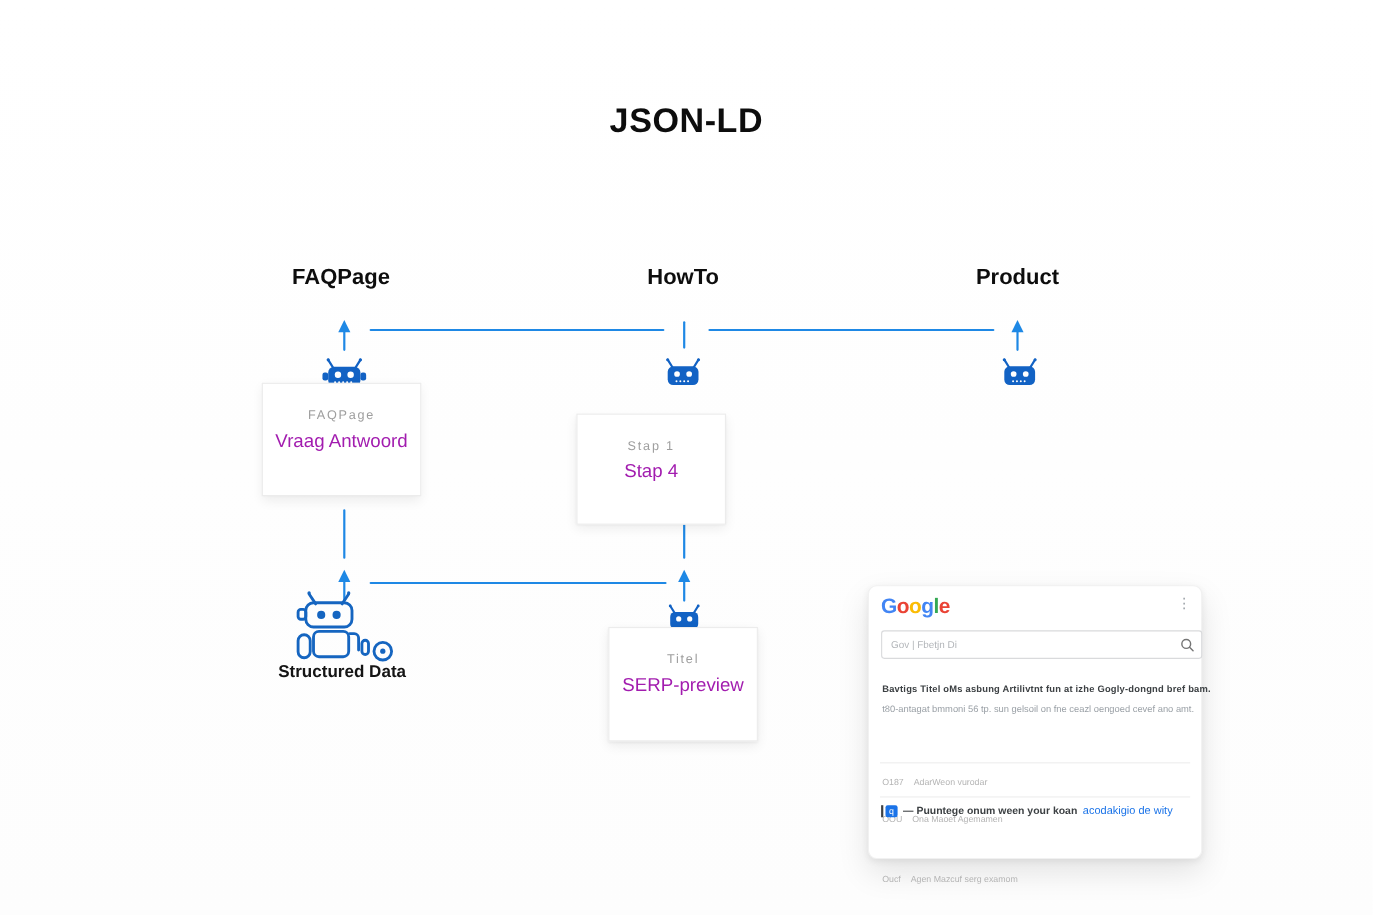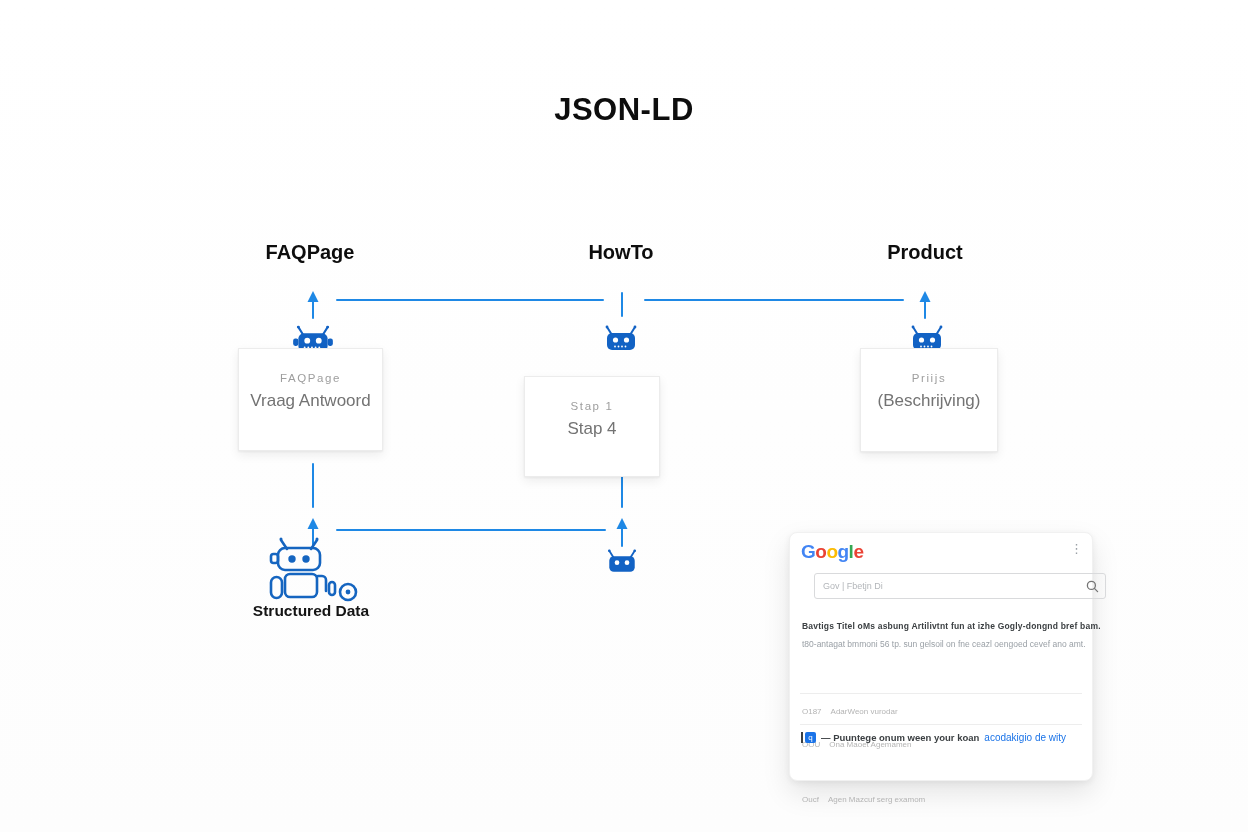--- a/index.html
+++ b/index.html
@@ -30,38 +30,38 @@
   .schema-box{
     position:absolute;background:#fff;border:1px solid #ececec;z-index:3;
     box-shadow:0 4px 10px rgba(0,0,0,.07),0 1px 2px rgba(0,0,0,.05);
     text-align:center;
   }
   .box-1{left:238px;top:348px;width:143px;height:101px;}
   .box-2{left:524px;top:348px;width:134px;height:99px;margin-top:28px;}
   .box-3{left:860px;top:348px;width:136px;height:102px;}
   .box-serp{left:553px;top:570px;width:134px;height:102px;}
   .box-label{margin-top:23px;font-size:11.5px;color:#9e9e9e;letter-spacing:1.6px;}
-  .box-text{margin-top:7px;font-size:17px;color:#737373;}
+  .box-text{margin-top:7px;font-size:17px;color:#a21caf;}
 
   .sd-label{
     position:absolute;left:311px;top:602px;transform:translateX(-50%);
     font-size:15.5px;font-weight:700;color:#141414;white-space:nowrap;z-index:2;
   }
 
   
   .google-card{
     position:absolute;left:789px;top:532px;width:302px;height:247px;z-index:4;
     background:#fff;border-radius:8px;border:1px solid #f1f1f1;
     box-shadow:0 12px 28px rgba(0,0,0,.10),0 2px 6px rgba(0,0,0,.06);
   }
   .g-logo{position:absolute;left:11px;top:8px;font-size:19px;font-weight:600;letter-spacing:-.5px;}
   .g0,.g3{color:#4285F4}.g1,.g5{color:#EA4335}.g2{color:#FBBC05}.g4{color:#34A853}
   .g-menu{position:absolute;right:9px;top:9px;color:#9aa0a6;font-size:13px;line-height:13px;cursor:pointer;}
   .g-search{
-    position:absolute;left:24px;top:40px;width:278px;height:24px;
+    position:absolute;left:11px;top:40px;width:278px;height:24px;
     border:1px solid #d9dadc;border-radius:3px;display:flex;align-items:center;padding:0 6px;
   }
   .g-search input{
     flex:1;border:none;outline:none;font-size:9px;color:#555;background:transparent;
     font-family:"Liberation Sans","DejaVu Sans",sans-serif;
   }
   .g-search input::placeholder{color:#b3b6ba;}
   .snippet1{position:absolute;left:12px;top:88px;font-size:8.5px;font-weight:700;color:#3c4043;letter-spacing:.2px;white-space:nowrap;}
   .snippet2{position:absolute;left:12px;top:106px;font-size:8.5px;color:#9aa0a6;white-space:nowrap;}
   .faq-row{position:absolute;left:12px;font-size:8px;color:#b4b4b4;white-space:nowrap;margin-top:38px;}
@@ -180,23 +180,23 @@
   </svg>
 
   <div class="schema-box box-1">
     <div class="box-label">FAQPage</div>
     <div class="box-text">Vraag Antwoord</div>
   </div>
   <div class="schema-box box-2">
     <div class="box-label">Stap 1</div>
     <div class="box-text">Stap 4</div>
   </div>
-  <div class="schema-box box-3">
-    <div class="box-label">Priijs</div>
-    <div class="box-text">(Beschrijving)</div>
+  <div class="schema-box box-serp">
+    <div class="box-label">Titel</div>
+    <div class="box-text">SERP-preview</div>
   </div>
 
   <svg class="robot-big" viewBox="0 0 96 68">
     <g stroke="#1565C0" stroke-width="2.6" fill="none" stroke-linecap="round">
       <path d="M25 13 L19 4"></path>
         <path d="M49 13 L55 4"></path>
       <rect x="16" y="12" width="42" height="22" rx="7"></rect>
       <rect x="9" y="18" width="7" height="9" rx="2.5"></rect>
       <rect x="23" y="38" width="32" height="23" rx="5"></rect>
       <rect x="9" y="41" width="11" height="21" rx="5.5"></rect>

